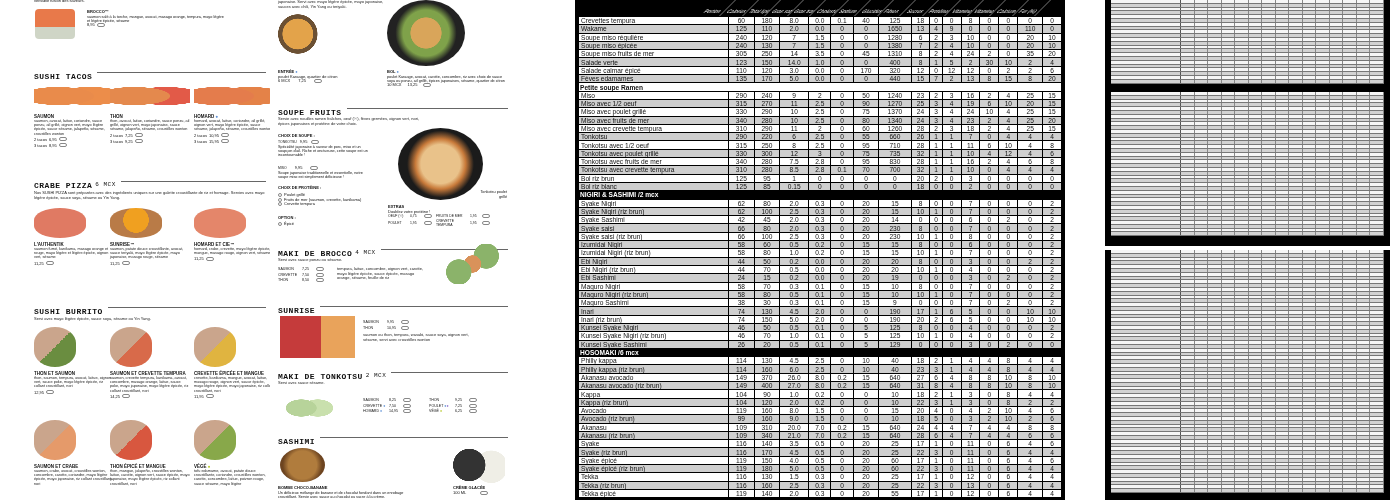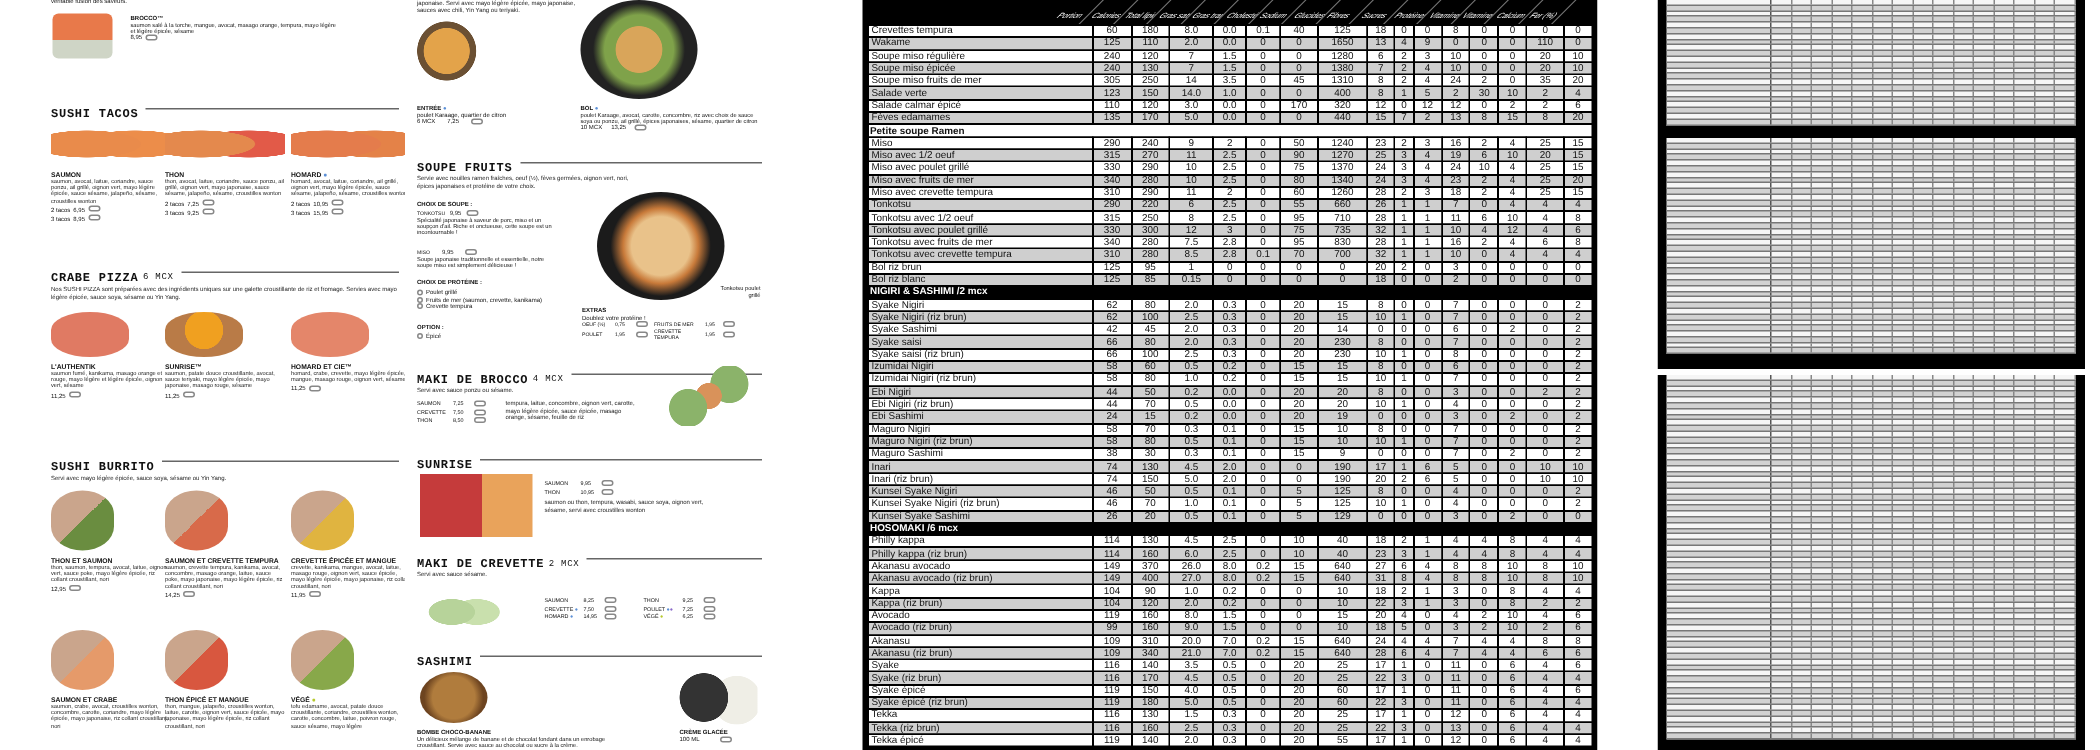--- a/index.html
+++ b/index.html
@@ -314,21 +314,21 @@
         <span>9,95</span>
         <span class="box"></span>
       <span>THON</span>
         <span>10,95</span>
         <span class="box"></span>
     </div>
   </div>
   <div class="desc" style="left:93px;top:333px;width:110px">saumon ou thon, tempura, wasabi, sauce soya, oignon vert, sésame, servi avec croustilles wonton</div>
 
   <div class="sec-title" style="left:8px;top:372px;width:230px">
-    <span>MAKI DE CREVETTE</span>
+    <span>MAKI DE TONKOTSU</span>
       <span class="sub">2 MCX</span>
       <span class="rule"></span>
   </div>
   <div class="desc" style="left:8px;top:381px;width:120px">Servi avec sauce sésame.</div>
   <div class="abs" style="left:12px;top:388px;width:55px;height:40px;background:radial-gradient(ellipse at 35% 50%,#b7d39a 30%,transparent 31%),radial-gradient(ellipse at 65% 50%,#c9e0ad 30%,transparent 31%)"></div>
   <div class="abs small" style="left:93px;top:398px;font-size:3.6px">
     <div style="display:grid;grid-template-columns:26px 14px 26px 26px 14px 10px;align-items:center;row-gap:1px">
       <span>SAUMON</span>
         <span>8,25</span>
         <span class="box"></span>

